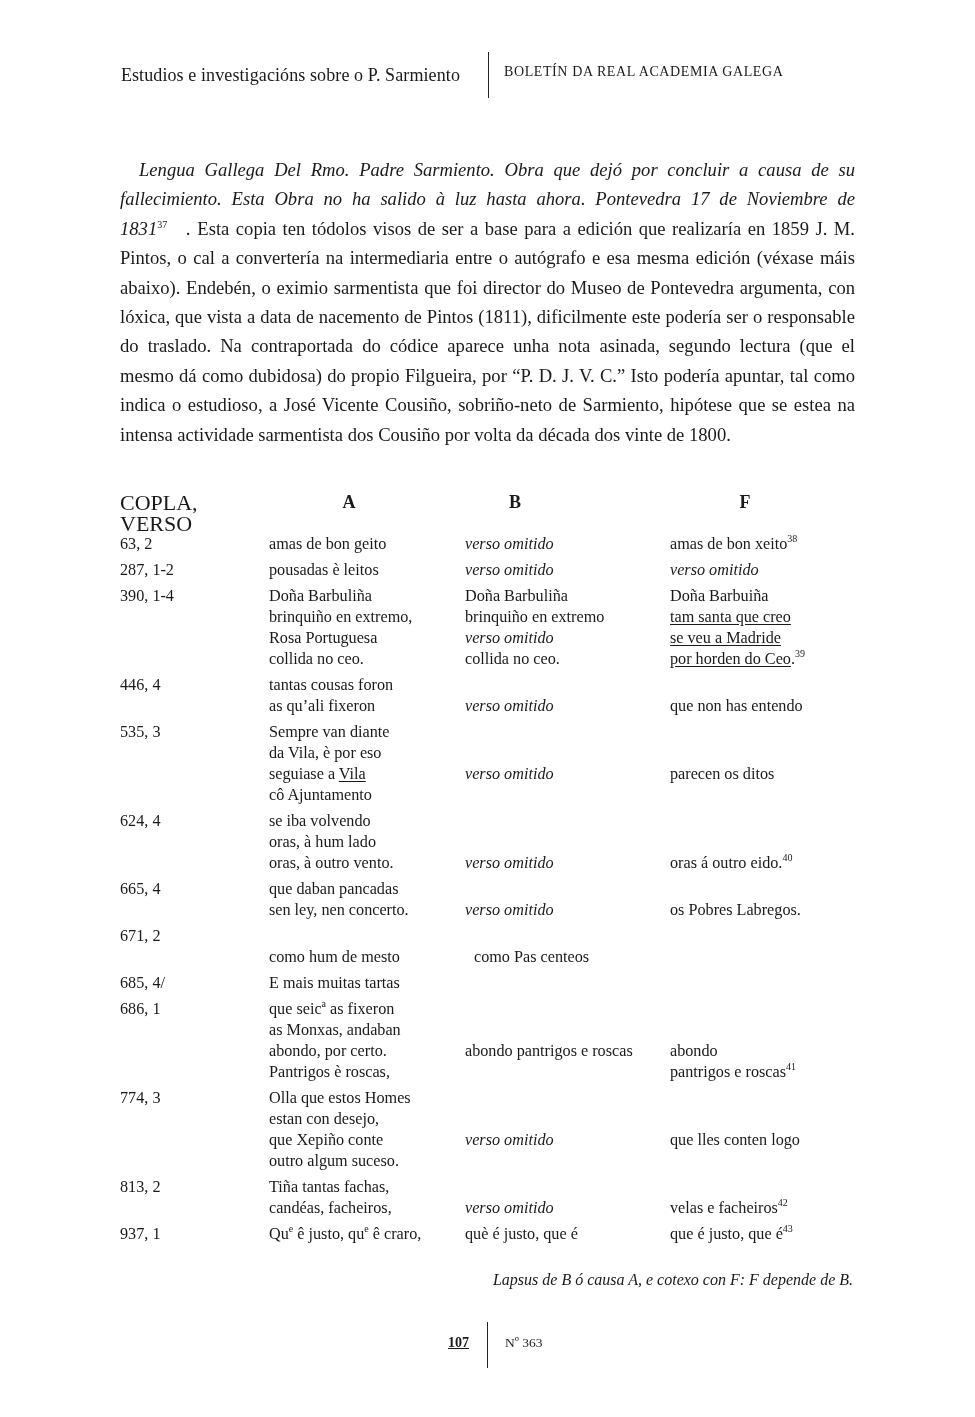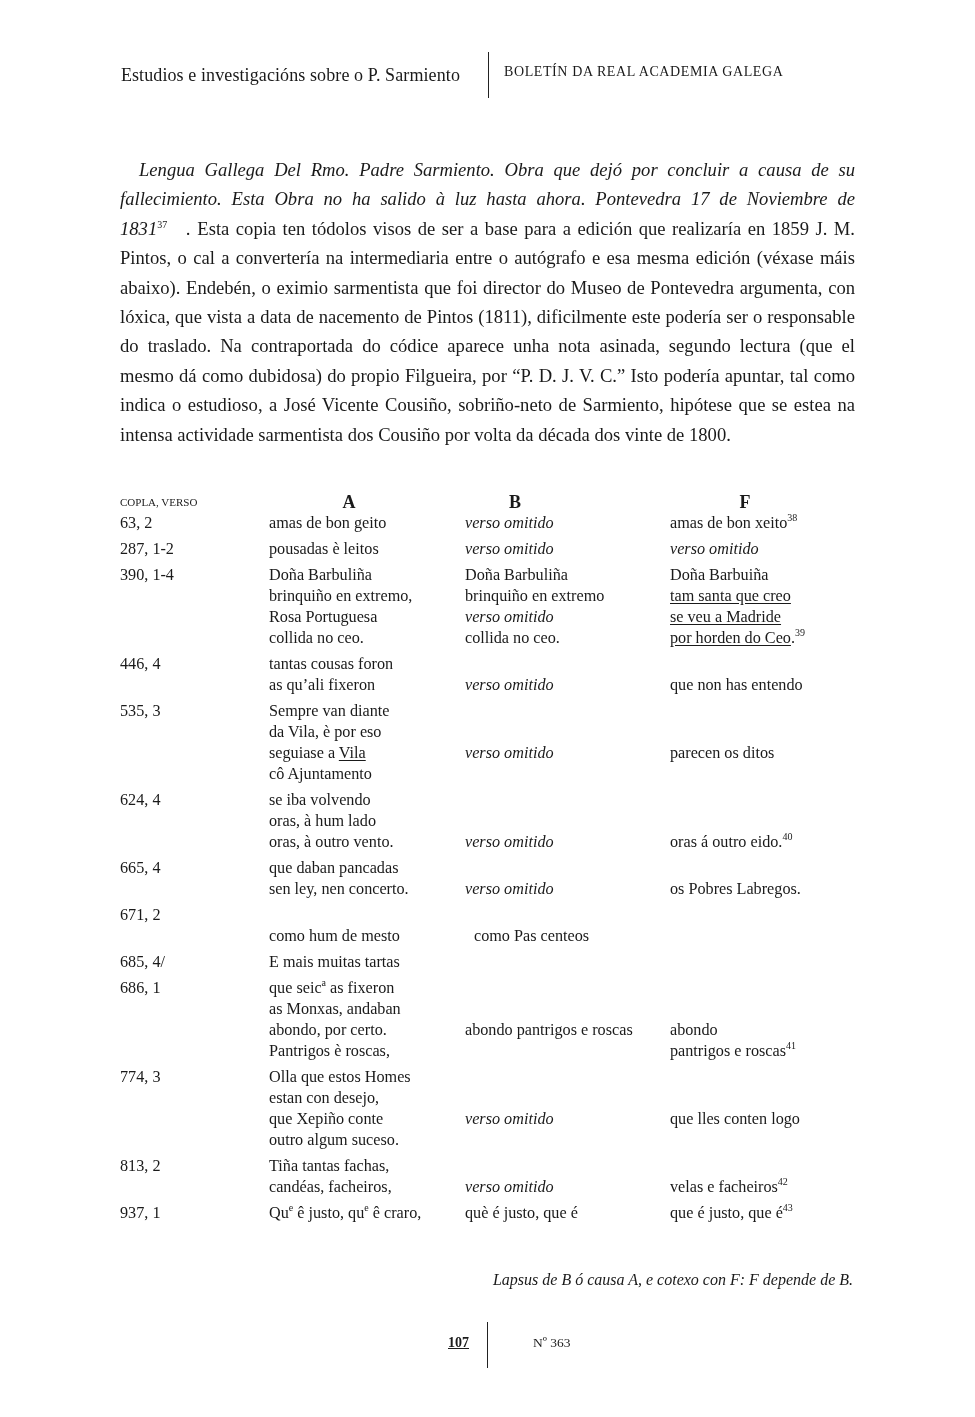--- a/index.html
+++ b/index.html
@@ -38,31 +38,31 @@
     .c1 { width: 196px; flex: none; }
     .c2 { width: 205px; flex: none; }
     .c3 { flex: 1; }
     .line { display: block; white-space: nowrap; min-height: 21px; }
     .it { font-style: italic; }
     .ul { text-decoration: underline; text-underline-offset: 2px; }
     .head .hdr-letter { font-weight: bold; font-size: 18px; text-align: center; display: block; }
     .head .c1 .hdr-letter { width: 160px; }
     .head .c2 .hdr-letter { width: 100px; }
     .head .c3 .hdr-letter { width: 150px; }
-    .head .c0 { font-size: 11px; }
+    .head .c0 { font-size: 22px; }
     .note {
       position: absolute; right: 122px; top: 1271px;
       font-style: italic; font-size: 16px; white-space: nowrap;
     }
     .folio { position: absolute; top: 1322px; left: 0; width: 975px; height: 46px; }
     .folio .num {
       position: absolute; right: 506px; top: 13px; font-weight: bold; font-size: 14px; text-decoration: underline;
     }
     .folio .rule { position: absolute; left: 487px; top: 0; width: 1px; height: 46px; background: #222; }
-    .folio .issue { position: absolute; left: 505px; top: 13px; font-size: 13.5px; margin-left: 28px; }
+    .folio .issue { position: absolute; left: 505px; top: 13px; font-size: 13.5px; }
   </style>
 </head>
 <body>
 
 <div class="running-head">
   <span class="left">Estudios e investigacións sobre o P. Sarmiento</span>
   <span class="rule"></span>
   <span class="right">BOLETÍN DA REAL ACADEMIA GALEGA</span>
 </div>
 

